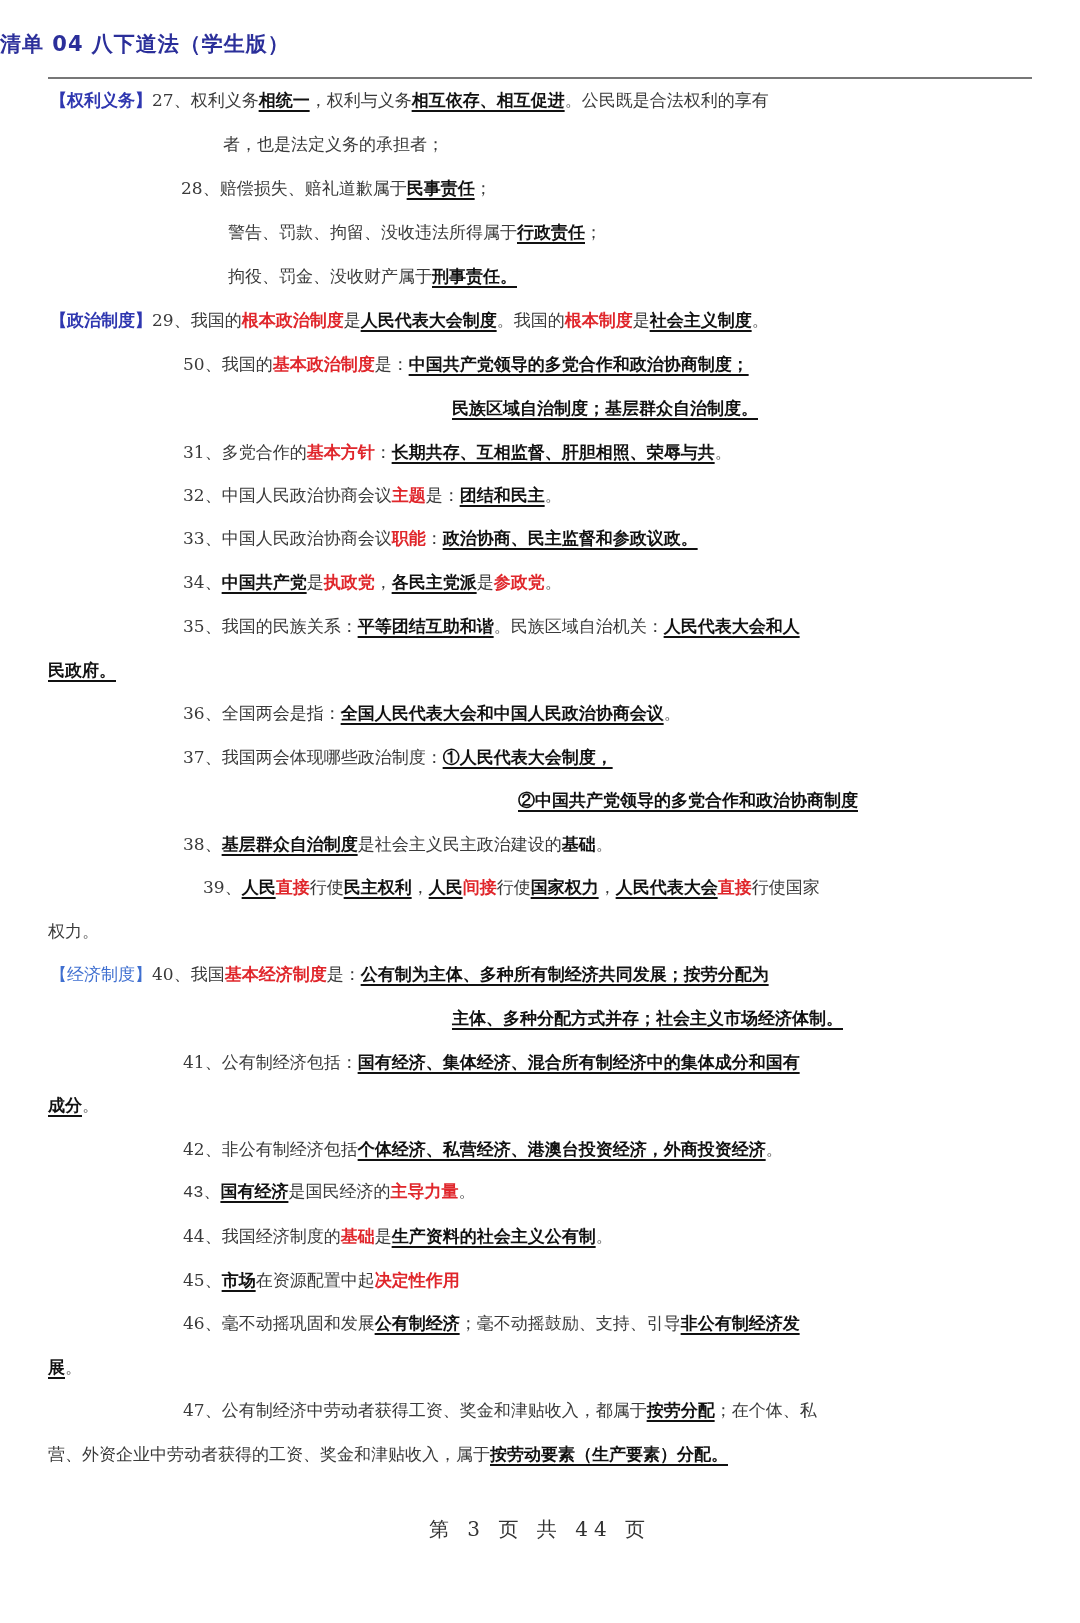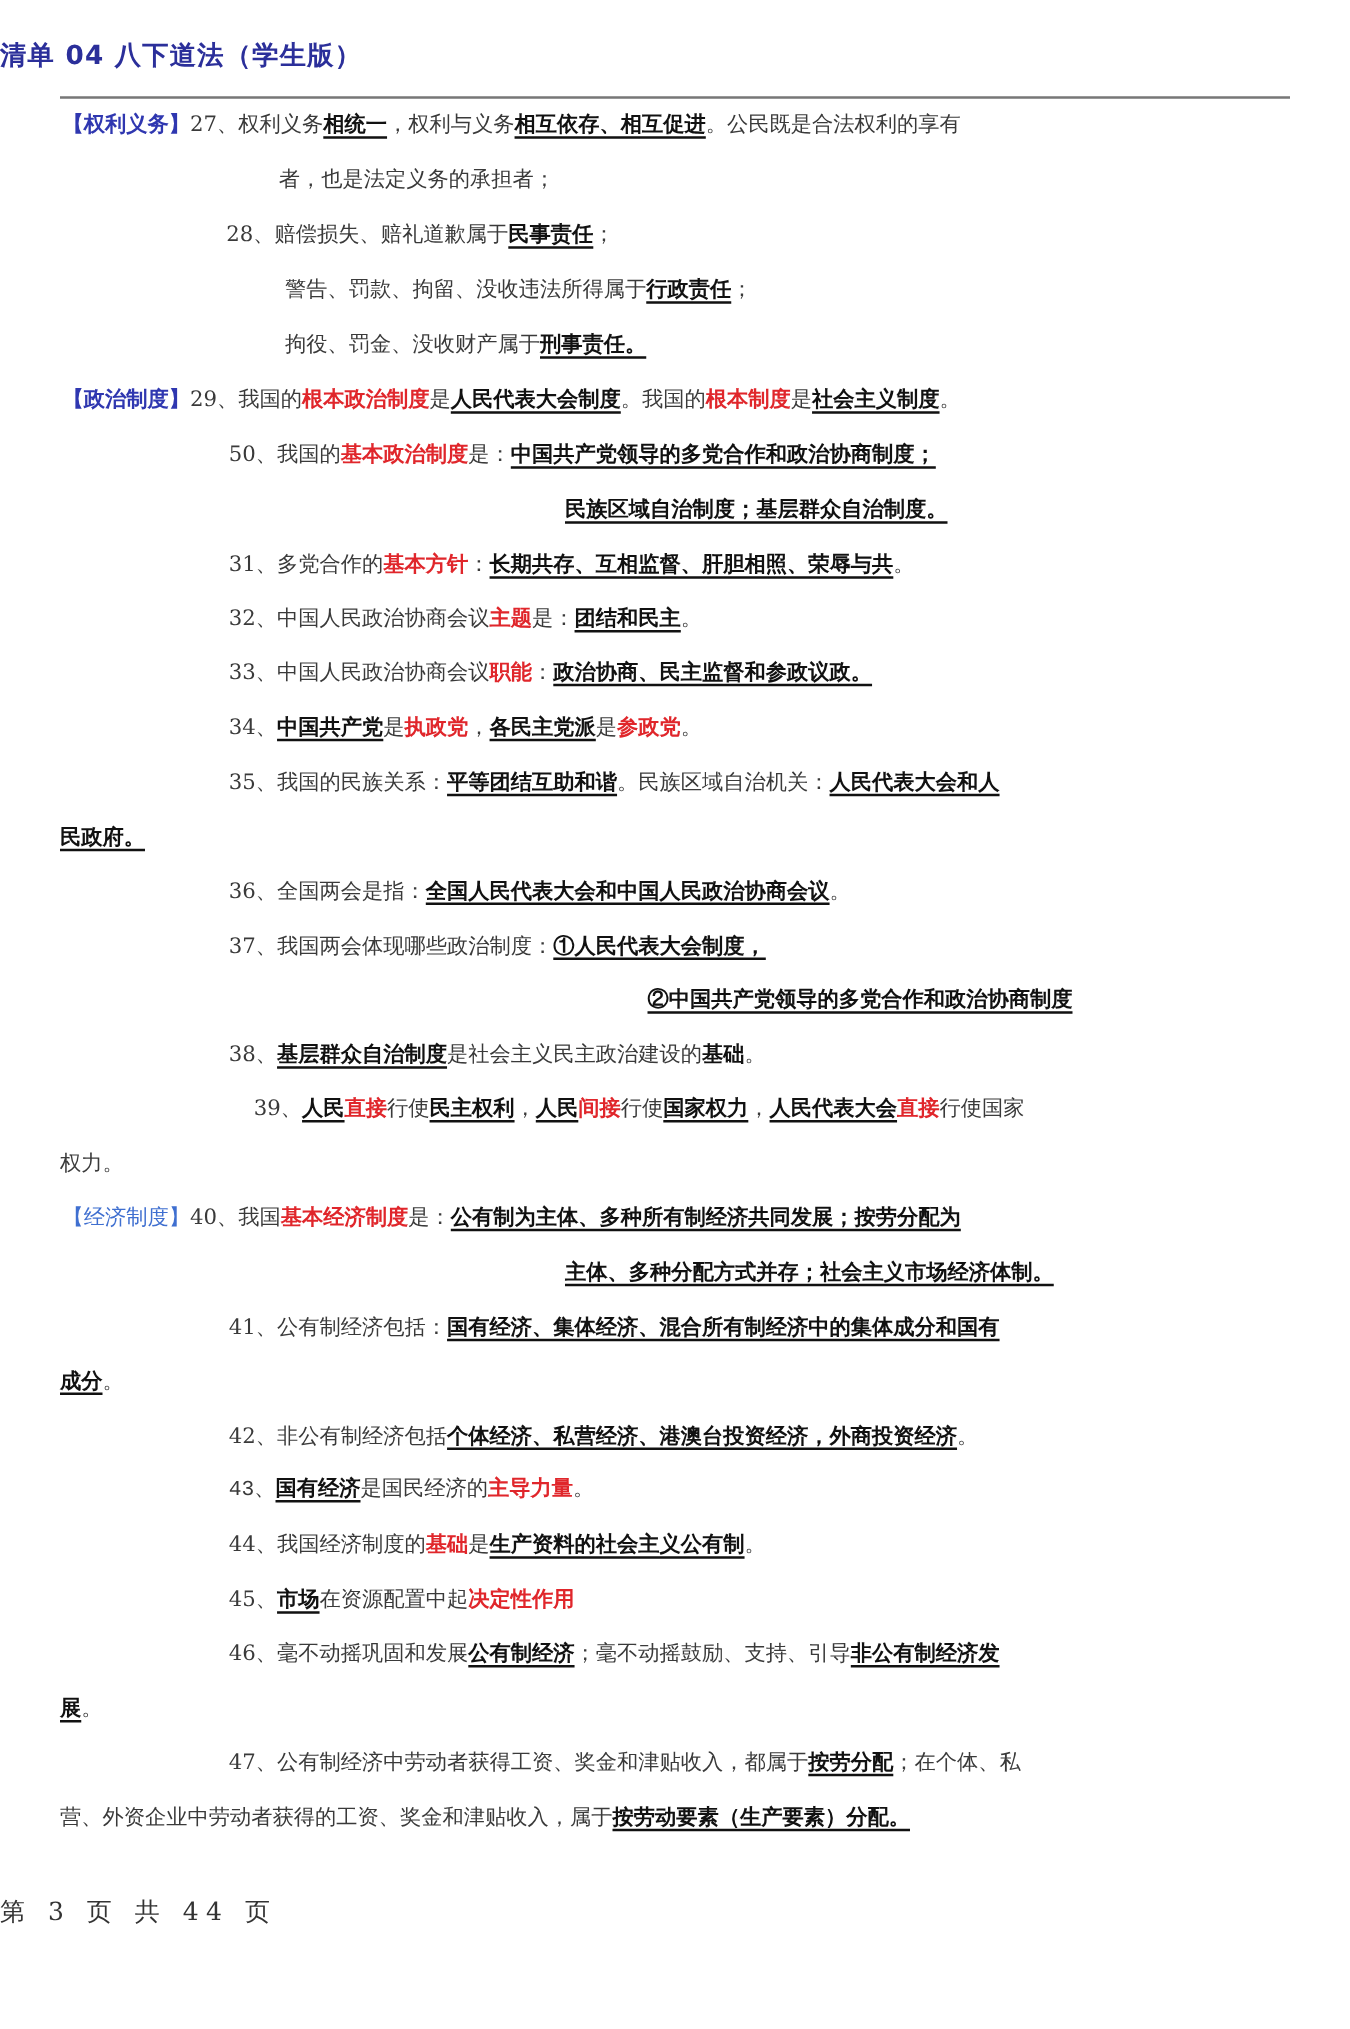--- a/index.html
+++ b/index.html
@@ -7,21 +7,21 @@
          font-family: "DejaVu Serif", "Liberation Serif", serif; color: #333; }
   .title { position: absolute; top: 30px; left: 0; width: 1080px; text-align: left;
            font-size: 21px; font-weight: bold; color: #2b2f9a;
            font-family: "DejaVu Sans", "Liberation Sans", sans-serif; letter-spacing: 1px; }
   .rule { position: absolute; top: 77px; left: 48px; width: 984px; height: 2px; background: #777; }
   .line { position: absolute; font-size: 17px; line-height: 28px; white-space: nowrap; color: #3a3a3a; }
   .sec { color: #2f37b0; font-weight: bold; font-family: "DejaVu Sans", "Liberation Sans", sans-serif; }
   .sec.light { color: #3f6fd0; font-weight: normal; }
   .u { text-decoration: underline; text-decoration-thickness: 2px; text-underline-offset: 4px; color: #111; font-weight: bold; }
   .r { color: #e0262b; font-weight: bold; }
-  .footer { position: absolute; top: 1516px; left: 0; width: 1080px; text-align: left;
+  .footer { position: absolute; top: 1516px; left: 0; width: 1080px; text-align: center;
             font-size: 20px; color: #333; letter-spacing: 6px; }
 </style>
 </head>
 <body>
 
 <div class="title">清单 04  八下道法（学生版）</div>
 <div class="rule"></div>
 
 <div class="line" style="top:86px;left:50px;">
   <span class="sec">【权利义务】</span><span>27、</span><span>权利义务</span><span class="u">相统一</span><span>，权利与义务</span><span class="u">相互依存、相互促进</span><span>。公民既是合法权利的享有</span>

